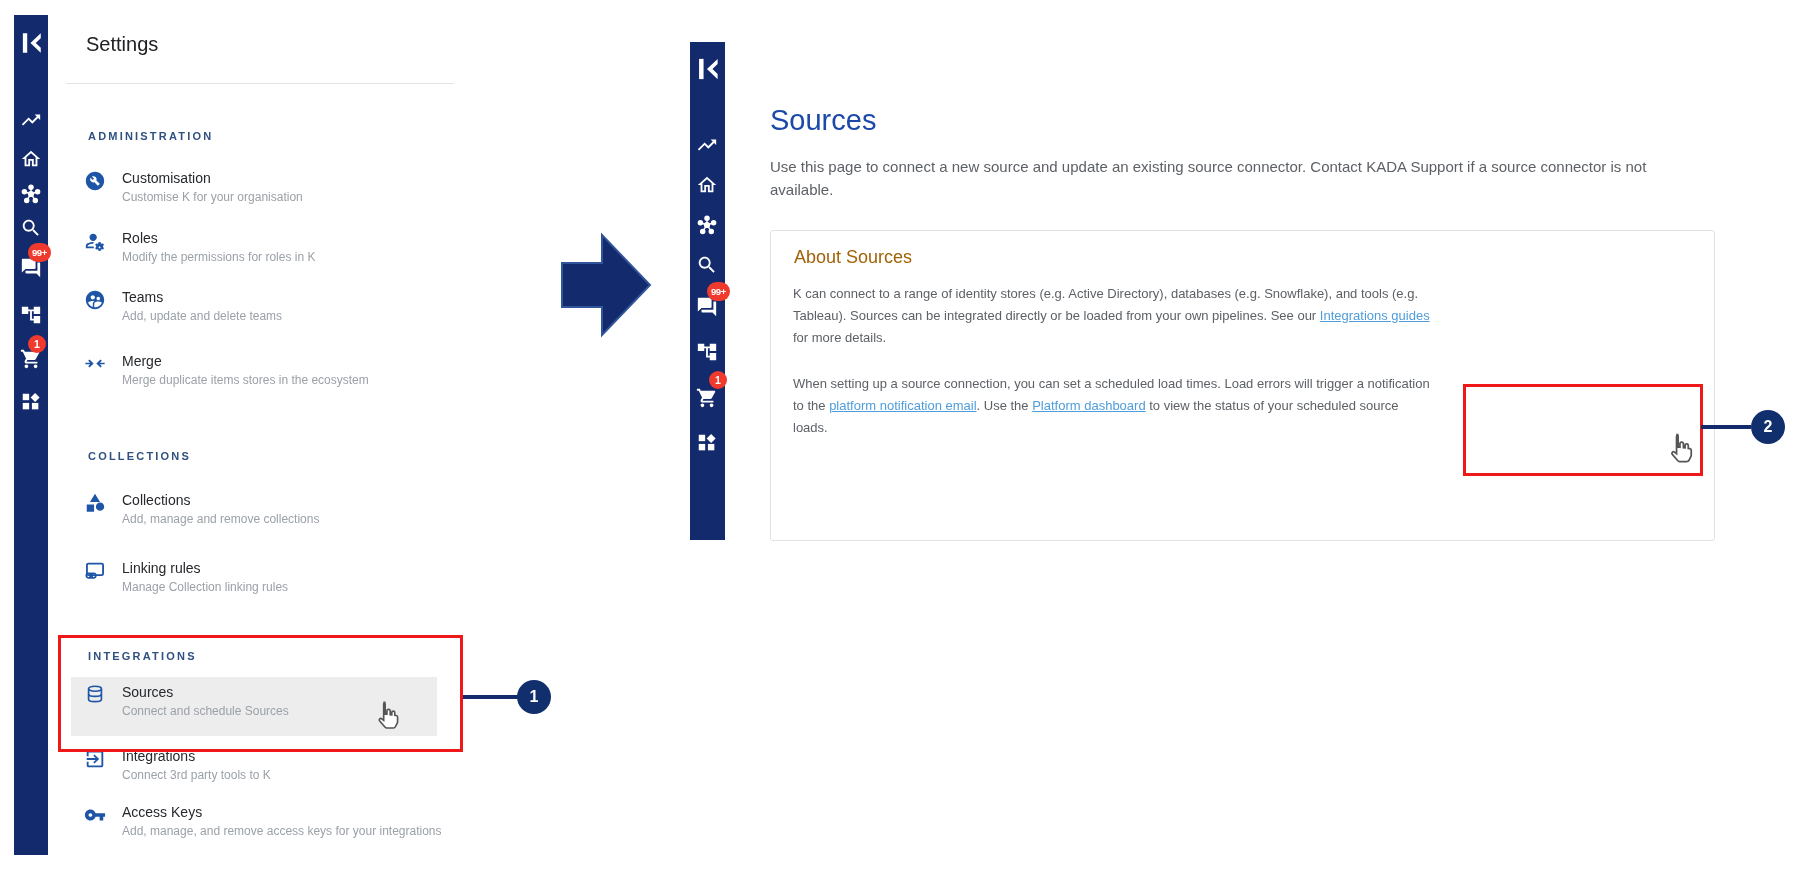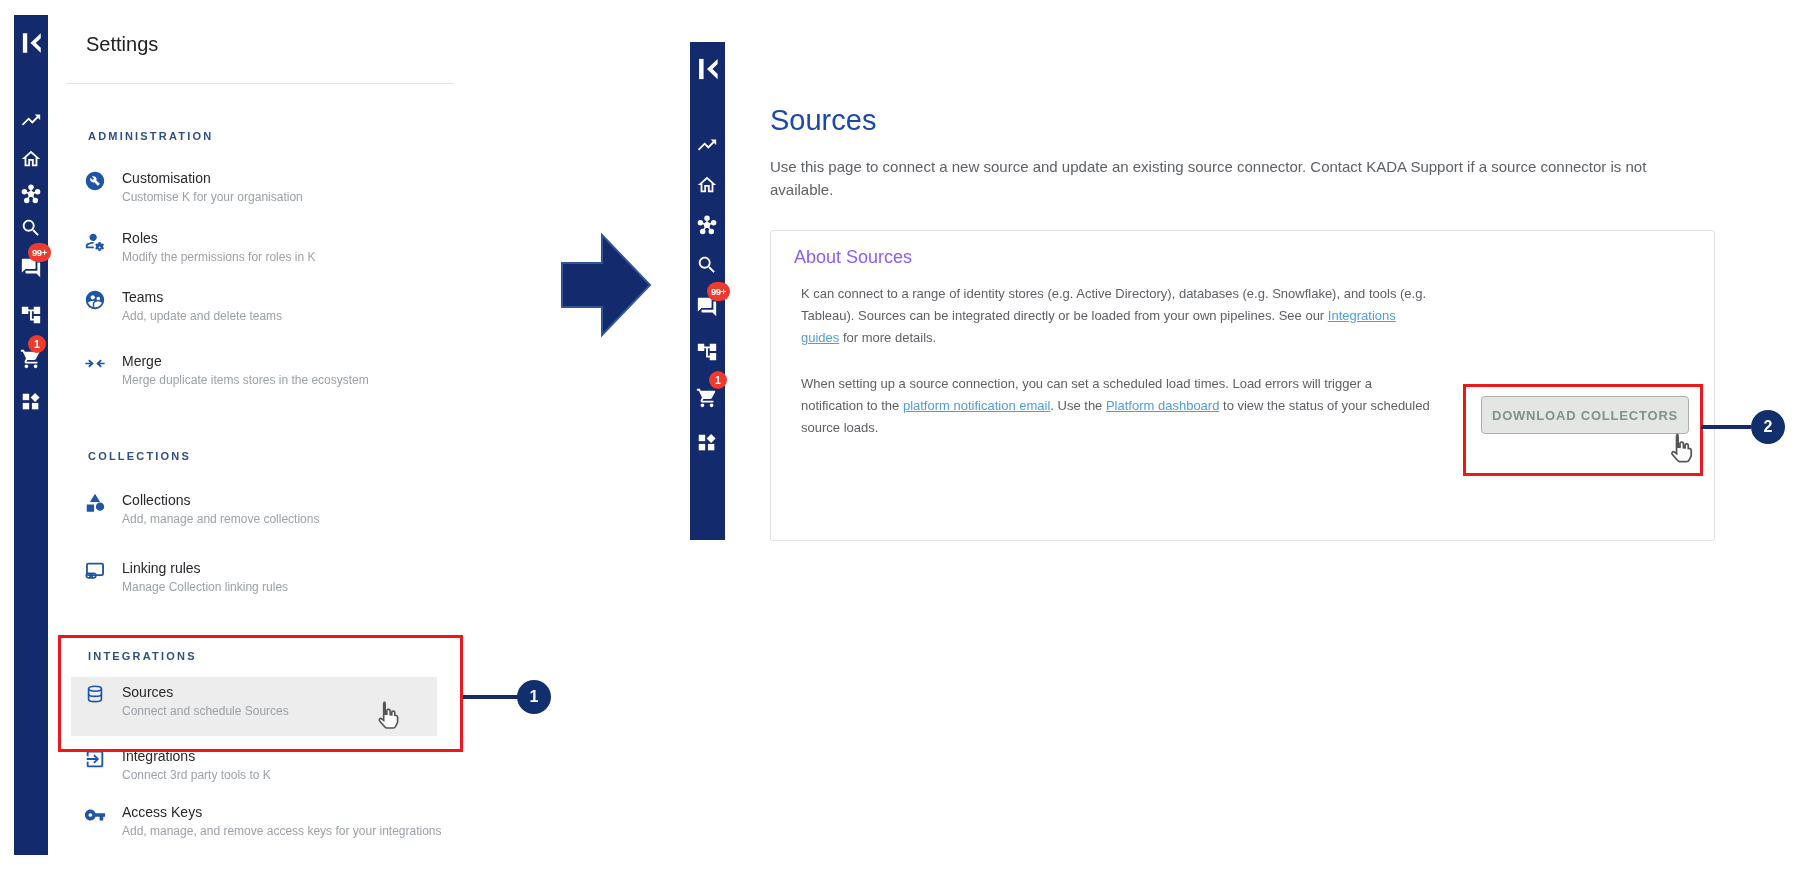--- a/index.html
+++ b/index.html
@@ -24,23 +24,23 @@
   .row-highlight{position:absolute;background:#ededed;z-index:1}
   
   .redbox{position:absolute;border:3px solid #ee1818;z-index:6;box-sizing:border-box}
   .connector{position:absolute;background:#132a6c;z-index:6;height:4px}
   .callout{position:absolute;width:34px;height:34px;border-radius:50%;background:#122f6d;color:#fff;font-size:16px;font-weight:700;display:flex;align-items:center;justify-content:center;z-index:7}
   .cursor-icon{position:absolute;z-index:8}
   
   .page-title{position:absolute;font-size:29px;font-weight:500;color:#1b49a8}
   .page-desc{position:absolute;font-size:15px;line-height:23px;color:#5d6166;width:940px}
   .card{position:absolute;background:#fff;border:1px solid #e2e2e0;border-radius:3px;box-sizing:border-box}
-  .card-title{position:absolute;font-size:18px;color:#8b5cf6}
+  .card-title{position:absolute;font-size:18px;color:#a16207}
   .card-text{position:absolute;width:640px;font-size:13px;line-height:22px;color:#5d6166}
-  .card-text p{margin:0 0 24px 8px}
+  .card-text p{margin:0 0 24px 0}
   a.link{color:#4f9ddb;text-decoration:underline;cursor:pointer}
   .btn{position:absolute;display:flex;align-items:center;justify-content:center;font-size:13px;font-weight:600;letter-spacing:.8px;border-radius:4px;box-sizing:border-box;cursor:pointer;white-space:nowrap}
   .btn-primary{background:#20c45c;color:#0e5a2c}
   .btn-outlined{background:#fff;border:1px solid #c9cfd4;color:#36a765}
   .btn-disabled{background:#e3e6e3;border:1px solid #a9b0a9;color:#7f9486}
 </style>
 </head>
 <body>
 
 <nav class="rail" style="left:14px;top:15px;width:34px;height:840px">
@@ -294,21 +294,20 @@
 
 <h1 class="page-title" style="left:770px;top:104px;margin:0">Sources</h1>
 <div class="page-desc" style="left:770px;top:155px">Use this page to connect a new source and update an existing source connector. Contact KADA Support if a source connector is not available.</div>
 
 <section class="card" style="left:770px;top:230px;width:945px;height:311px">
   <h2 class="card-title" style="left:23px;top:16px;margin:0;font-weight:500">About Sources</h2>
   <div class="card-text" style="left:22px;top:52px">
     <p><span>K can connect to a range of identity stores (e.g. Active Directory), databases (e.g. Snowflake), and tools (e.g. Tableau). Sources can be integrated directly or be loaded from your own pipelines. See our </span><a class="link" href="#">Integrations guides</a><span> for more details.</span></p>
     <p><span>When setting up a source connection, you can set a scheduled load times. Load errors will trigger a notification to the </span><a class="link" href="#">platform notification email</a><span>. Use the </span><a class="link" href="#">Platform dashboard</a><span> to view the status of your scheduled source loads.</span></p>
   </div>
-  <button class="btn btn-disabled" style="left:710px;top:165px;width:208px;height:38px">DOWNLOAD COLLECTORS</button>
 </section>
 
 <div class="redbox" style="left:1463px;top:384px;width:240px;height:92px"></div>
 <div class="connector" style="left:1701px;top:425px;width:50px"></div>
 <div class="callout" style="left:1751px;top:410px">2</div>
 <div class="cursor-icon" style="left:1660px;top:428px;width:38px;height:38px">
   <svg viewBox="0 0 24 24">
       <path d="M10.2 4.2c.7 0 1.25.55 1.25 1.25v6.55l1.15.12v-2.1c0-.6.5-1.1 1.1-1.1.62 0 1.1.5 1.1 1.1v2.42l1.05.12v-1.5c0-.55.46-1 1-1 .56 0 1 .45 1 1v1.86l.9.1c.56.07.98.54.98 1.1v2.9c0 .35-.08.7-.24 1.02l-1.13 2.3c-.3.6-.9.97-1.56.97h-4.2c-.5 0-.98-.22-1.32-.6l-3.5-4.04c-.36-.42-.33-1.05.08-1.42.37-.34.93-.35 1.32-.04l1.27.99V5.45c0-.7.55-1.25 1.25-1.25z" fill="#ffffff" stroke="#555" stroke-width="1.1"></path>
     </svg>
 </div>

